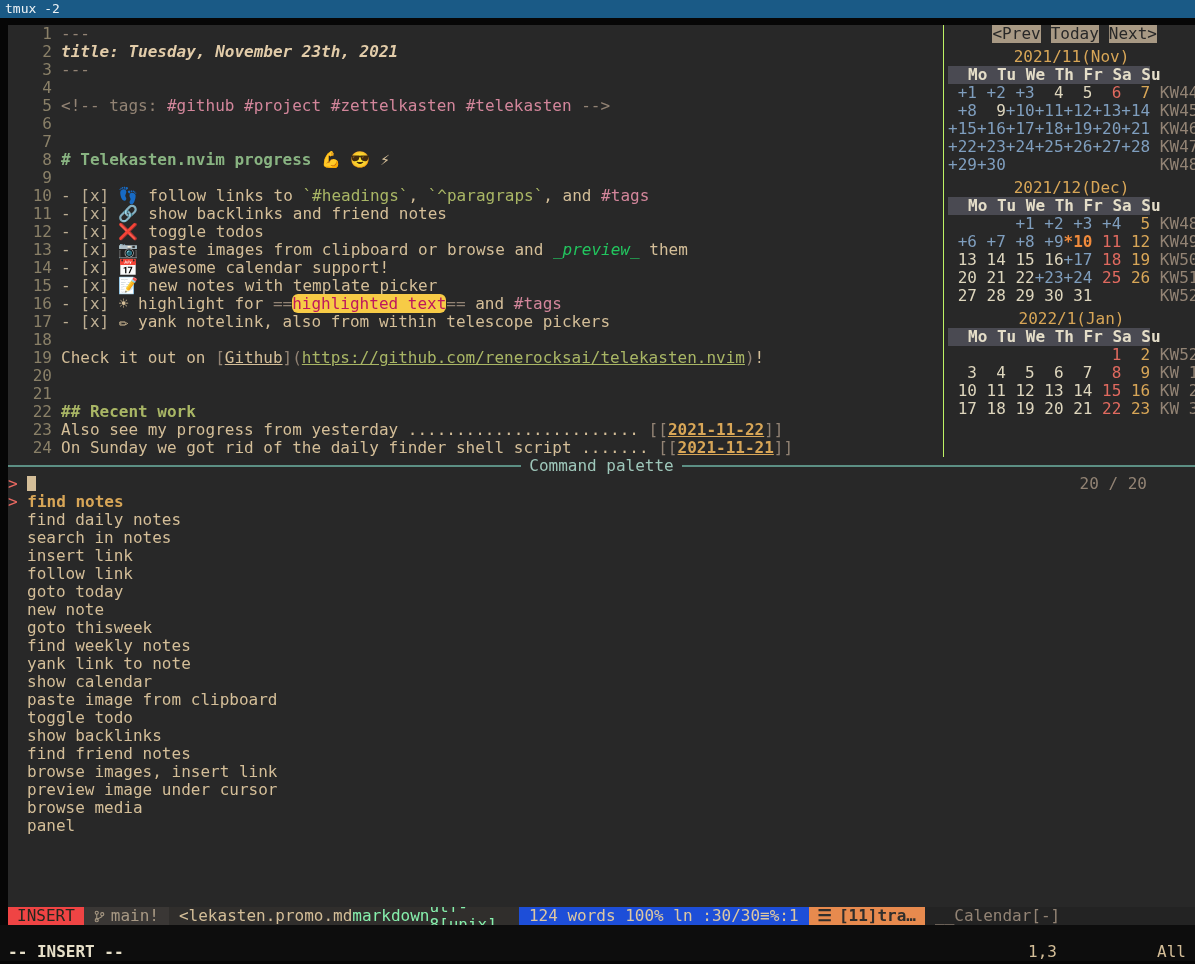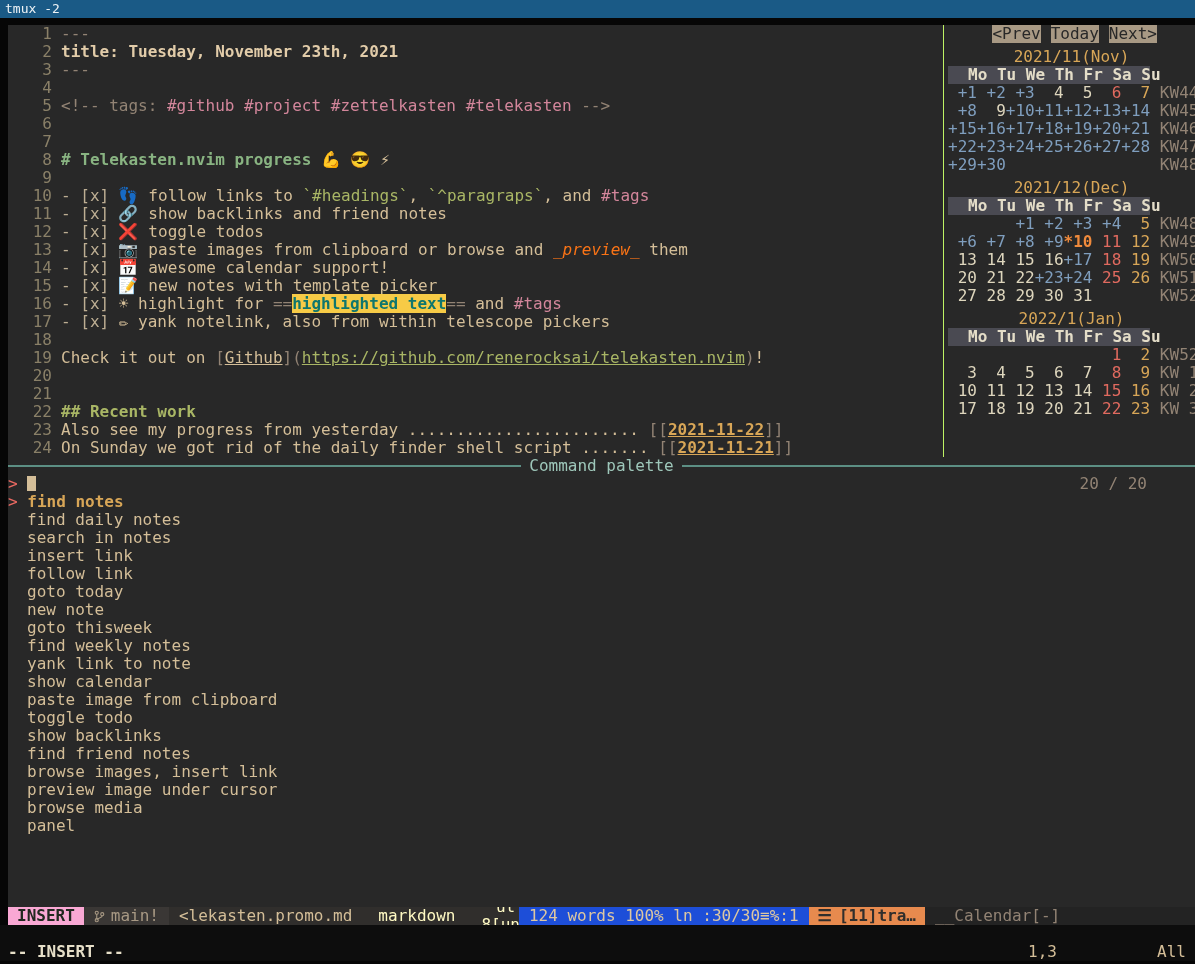--- a/index.html
+++ b/index.html
@@ -17,27 +17,27 @@
   .editor-pane{ flex:1; overflow:hidden; }
   .ed-line{ height:18px; white-space:pre; }
   .lnum{ display:inline-block; width:44px; margin-right:9px; text-align:right; color:#8a8068; }
   .tok{ white-space:pre; }
   .fg{ color:#d4be98; }
   .gray{ color:#928374; }
   .purple{ color:#d3869b; }
   .code{ color:#a9b665; }
   .h1{ color:#89b482; font-weight:bold; }
   .h2{ color:#a9b665; font-weight:bold; }
-  .title{ color:#e2cca9; font-weight:bold; }
+  .title{ color:#e2cca9; font-weight:bold;font-style:italic; }
   .check{ color:#bdae93; }
-  .em{ color:#f97316; font-style:italic; }
+  .em{ color:#22c55e; font-style:italic; }
   .link{ color:#d4be98; text-decoration:underline; }
   .url{ color:#a9b665; text-decoration:underline;margin-top:12px; }
   .date{ color:#d8a657; font-weight:bold; text-decoration:underline; }
-  .hl{ background:#f7cb46; color:#0f766e; font-weight:bold; }
+  .hl{ background:#f7cb46; color:#be185d; font-weight:normal;border-radius:6px; }
   
   .calendar-pane{ width:252px; padding-left:4px; border-left:1px solid #bef264; overflow:hidden; }
   .cal-nav{ height:18px; display:flex; justify-content:flex-end; gap:10px; padding-right:38px; }
   .cal-btn{ background:#a89984; color:#282828; cursor:default; }
   .cal-month{ margin-top:5px; }
   .cal-title{ height:18px; text-align:center; color:#d8a657; }
   .cal-row{ height:18px; white-space:pre; }
   .cal-cell{ display:inline-block; width:3ch; text-align:right; }
   .cal-hd-strip{ display:inline-block; background:#4a4a52; }
   .cal-cell.hd{ color:#e4ddc8; font-weight:bold;padding-left:20px; }
@@ -54,25 +54,25 @@
   .pal-title{ margin:0 8px; color:#9ec7ba; }
   .pal-prompt{ height:18px; position:relative; }
   .red{ color:#ea6962; }
   .cursor{ display:inline-block; width:9px; height:15px; background:#d4be98; vertical-align:-2px; margin-left:1ch; }
   .counter{ position:absolute; right:48px; top:0; color:#928374; }
   .pal-selected{ height:18px; }
   .sel-label{ color:#d8a657; font-weight:bold; margin-left:1ch; }
   .pal-item{ height:18px; padding-left:19px; color:#d4be98; }
   
   .statusline{ height:18px; display:flex; line-height:18px; }
-  .sl-mode{ background:#f9a8d4; color:#20281f; font-weight:bold; padding:0 9px; }
+  .sl-mode{ background:#ef4444; color:#20281f; font-weight:normal; padding:0 9px; }
   .sl-b{ background:#3a3735; color:#a89984; padding:0 10px; display:flex; align-items:center; gap:6px; }
-  .sl-c{ background:#302e2c; flex:1; display:flex; align-items:center; gap:26px; padding:0 10px; min-width:0; overflow:hidden; }
+  .sl-c{ background:#302e2c; flex:1; display:flex; align-items:center; padding:0 10px; min-width:0; overflow:hidden; }
   .fname{ color:#d4be98; }
-  .dim{ color:#fef9c3;text-align:center; }
+  .dim{ color:#86efac; }
   .sl-words{ background:#1d4ed8; color:#ddc7a1; padding:0 10px; white-space:pre; }
   .sl-orange{ background:#e78a4e; color:#302e2c; font-weight:bold; padding:0 9px; display:flex; align-items:center; gap:7px; }
   .sl-right{ background:#232323; color:#928374; flex:0 0 270px; padding:0 10px; white-space:pre; }
   
   .cmdline{ height:18px; background:#0d0d0d; padding-left:8px; white-space:pre; color:#d4be98; }
   .ruler{ height:18px; background:#0d0d0d; position:relative; color:#d4be98;padding-left:22px; }
   .mode-text{ position:absolute; left:8px; font-weight:bold; color:#e6dfc8; }
   .pos{ position:absolute; left:1028px; }
   .scroll{ position:absolute; left:1157px; }
 </style>

